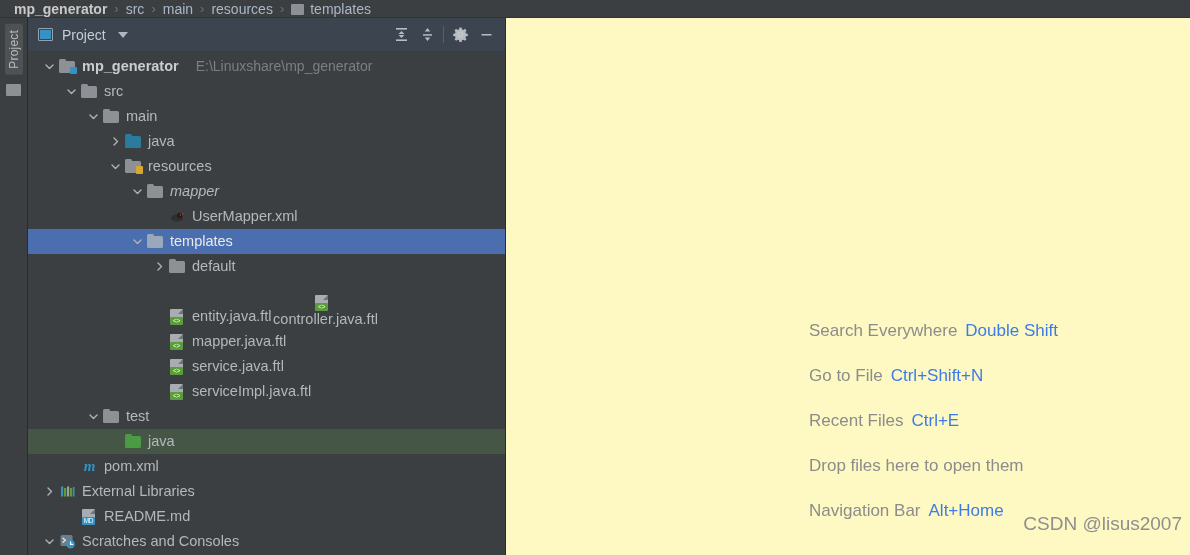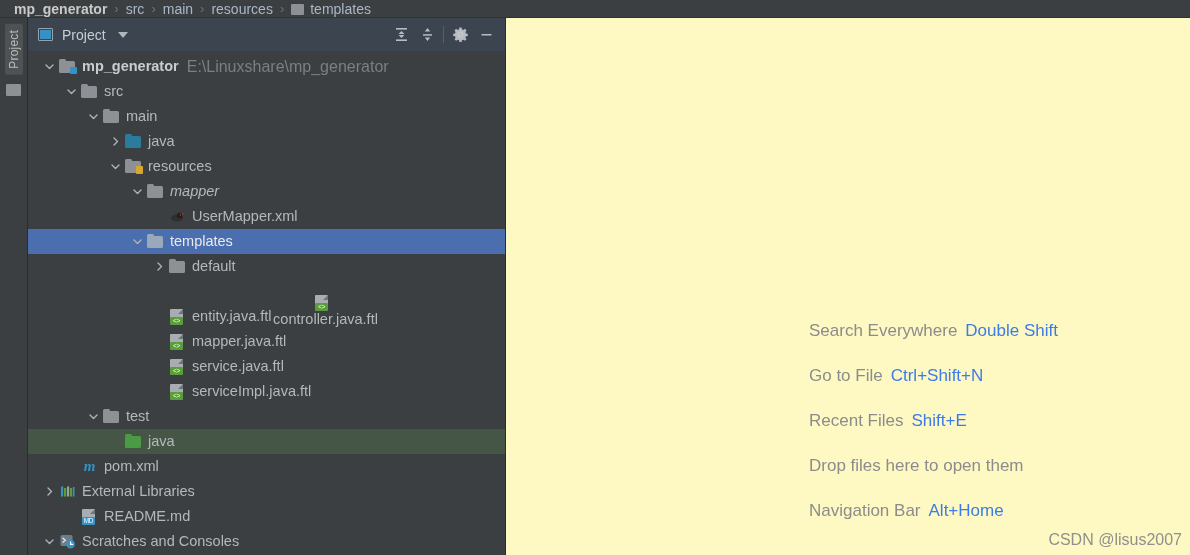--- a/index.html
+++ b/index.html
@@ -145,23 +145,23 @@
     position:relative;
   }
   .label {
     font-size:14.5px;
     color:#b4b8bb;
     line-height:17px;
   }
   .row.selected .label { color:#e8eaec; }
   .label.bold { font-weight:bold; color:#c9cdd1; }
   .path {
-    font-size:16px;
+    font-size:14px;
     color:#7c7f80;
-    margin-left:8px;
+    margin-left:17px;
     line-height:17px;
   }
 
   
   .folder {
     position:absolute;
     left:0; top:3px;
     width:16px; height:12px;
     background:#8d9196;
     border-radius:1.5px;
@@ -260,22 +260,22 @@
     white-space:nowrap;
     line-height:20px;
   }
   .hint .key {
     color:#3c7ce8;
     margin-left:8px;
   }
   .watermark {
     position:absolute;
     right:8px;
-    bottom:6px;
-    font-size:16px;
+    bottom:20px;
+    font-size:19px;
     color:#8f8f8f;
     white-space:nowrap;
   }
 </style>
 </head>
 <body>
 
 <div class="breadcrumb" id="breadcrumb">
     <span class="crumb root"><span>mp_generator</span></span>
     <span class="crumb-sep">›</span>
@@ -536,20 +536,20 @@
             </svg></span>
           <span class="label">Scratches and Consoles</span>
         </div>
       </div>
   </div>
 
   <div class="editor">
     <div class="hints" id="hints">
         <div class="hint"><span>Search Everywhere</span><span class="key">Double Shift</span></div>
         <div class="hint"><span>Go to File</span><span class="key">Ctrl+Shift+N</span></div>
-        <div class="hint"><span>Recent Files</span><span class="key">Shift+E</span></div>
+        <div class="hint"><span>Recent Files</span><span class="key">Ctrl+E</span></div>
         <div class="hint"><span>Drop files here to open them</span></div>
         <div class="hint"><span>Navigation Bar</span><span class="key">Alt+Home</span></div>
       </div>
     <div class="watermark">CSDN @lisus2007</div>
   </div>
 
 </div>
 
 </body></html>

